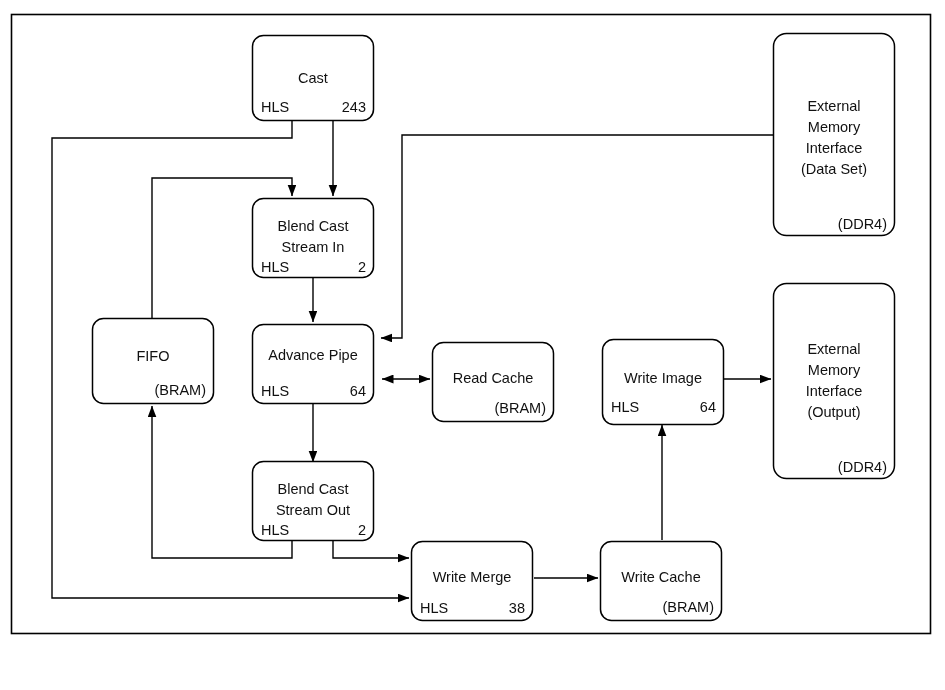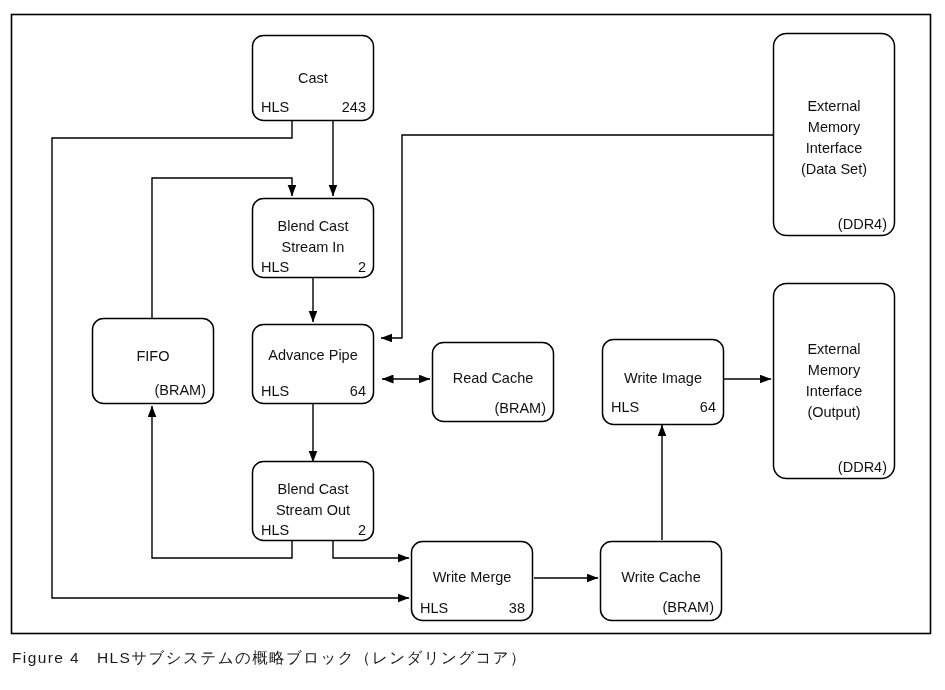--- a/index.html
+++ b/index.html
@@ -193,14 +193,13 @@
     <g>
       <rect class="node-box" x="773.5" y="283.5" width="121" height="195" rx="13" ry="13"></rect>
       <text class="node-title" x="834" y="350">External</text>
       <text class="node-title" x="834" y="371">Memory</text>
       <text class="node-title" x="834" y="392">Interface</text>
       <text class="node-title" x="834" y="413">(Output)</text>
       <text class="corner-right" x="887" y="468">(DDR4)</text>
     </g>
   </svg>
 
-  <div class="caption">Figure 4　HLSサブシステムの概略ブロック（レンダリングコア）</div>
 </div>
 
 </body></html>

